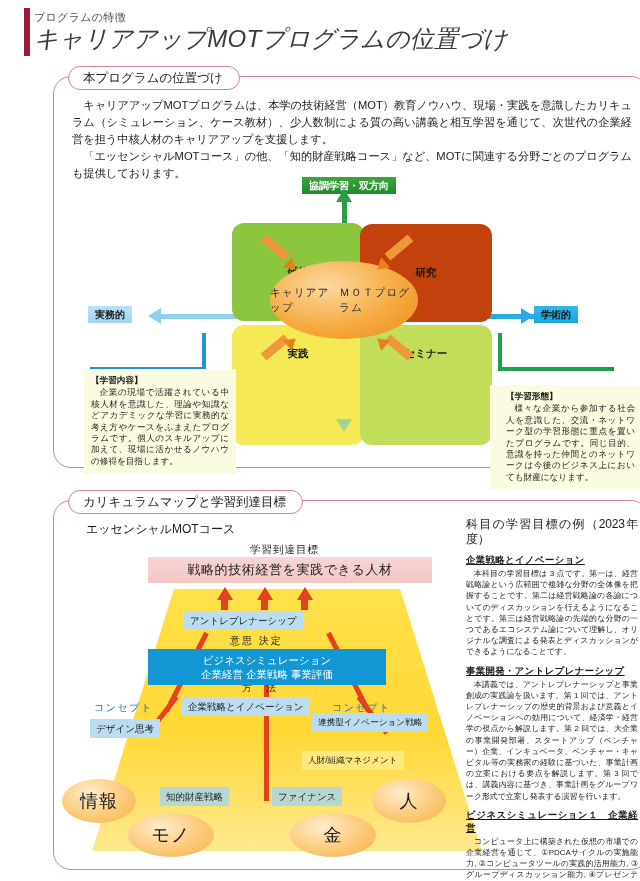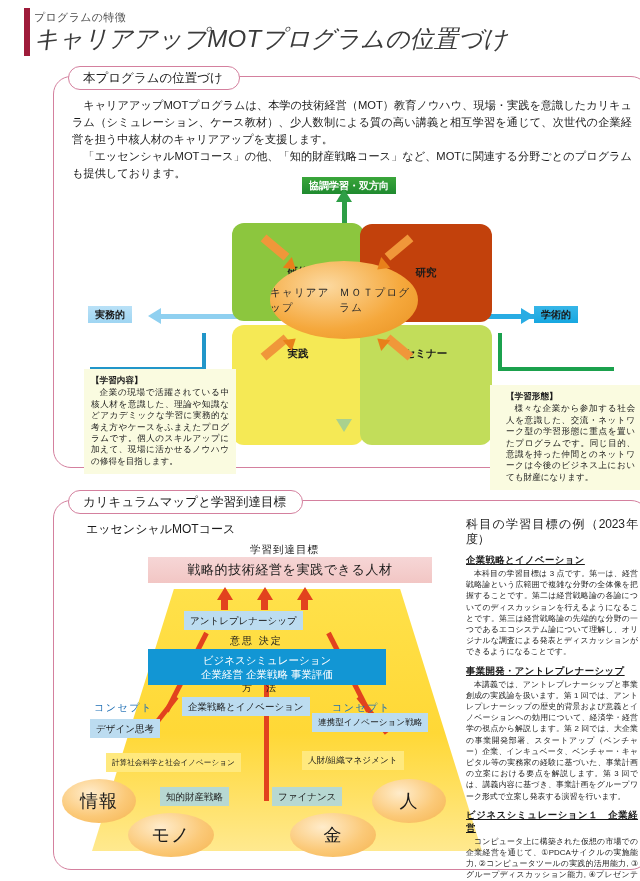--- a/index.html
+++ b/index.html
@@ -361,21 +361,20 @@
   <div class="minilabel ml-network">コンセプト</div>
 
   <div class="node node-entre">アントレプレナーシップ</div>
   <div class="node node-sim">
     <div>ビジネスシミュレーション</div>
     <div>企業経営 企業戦略 事業評価</div>
   </div>
   <div class="node node-strat">企業戦略とイノベーション</div>
   <div class="node node-design">デザイン思考</div>
   <div class="node node-renkei">連携型イノベーション戦略</div>
-  <div class="node node-keisan">計算社会科学と社会イノベーション</div>
   <div class="node node-jinzai">人財/組織マネジメント</div>
   <div class="node node-chizai">知的財産戦略</div>
   <div class="node node-finance">ファイナンス</div>
 
   <div class="ellipse-res el-joho">情報</div>
   <div class="ellipse-res el-mono">モノ</div>
   <div class="ellipse-res el-kane">金</div>
   <div class="ellipse-res el-hito">人</div>
 
   <div class="article">

